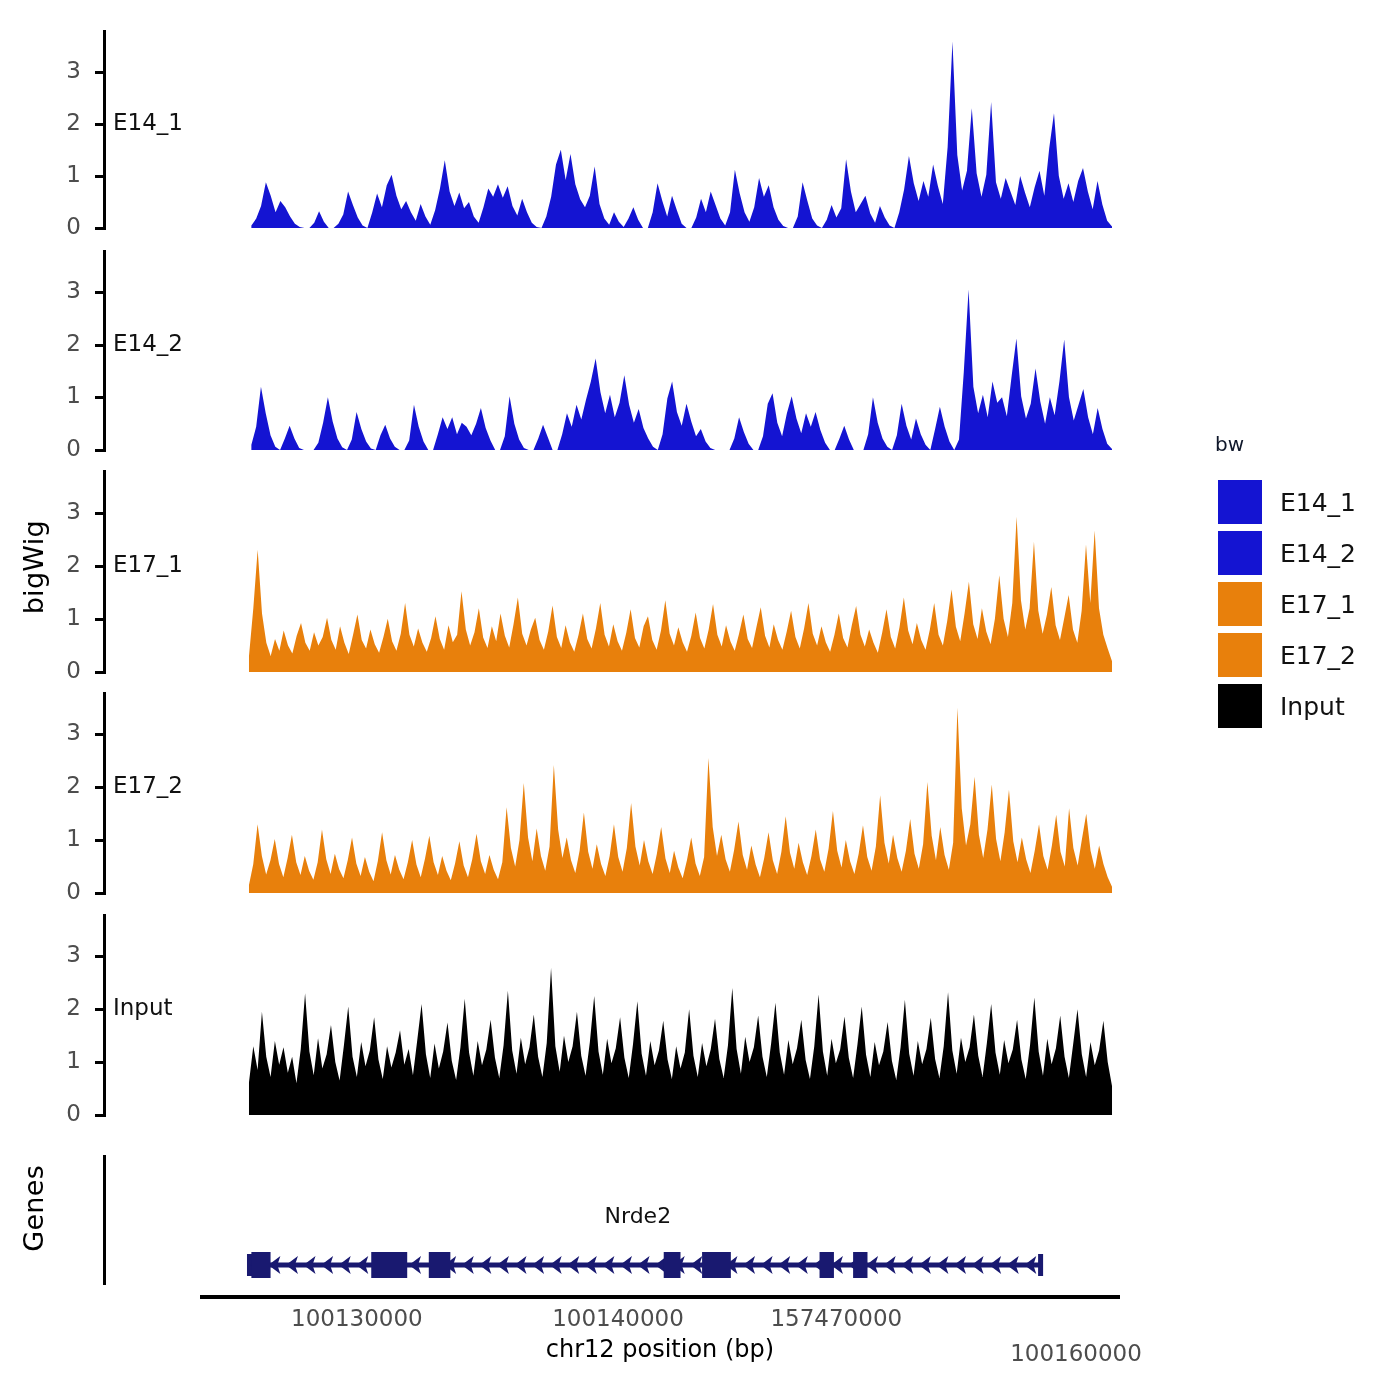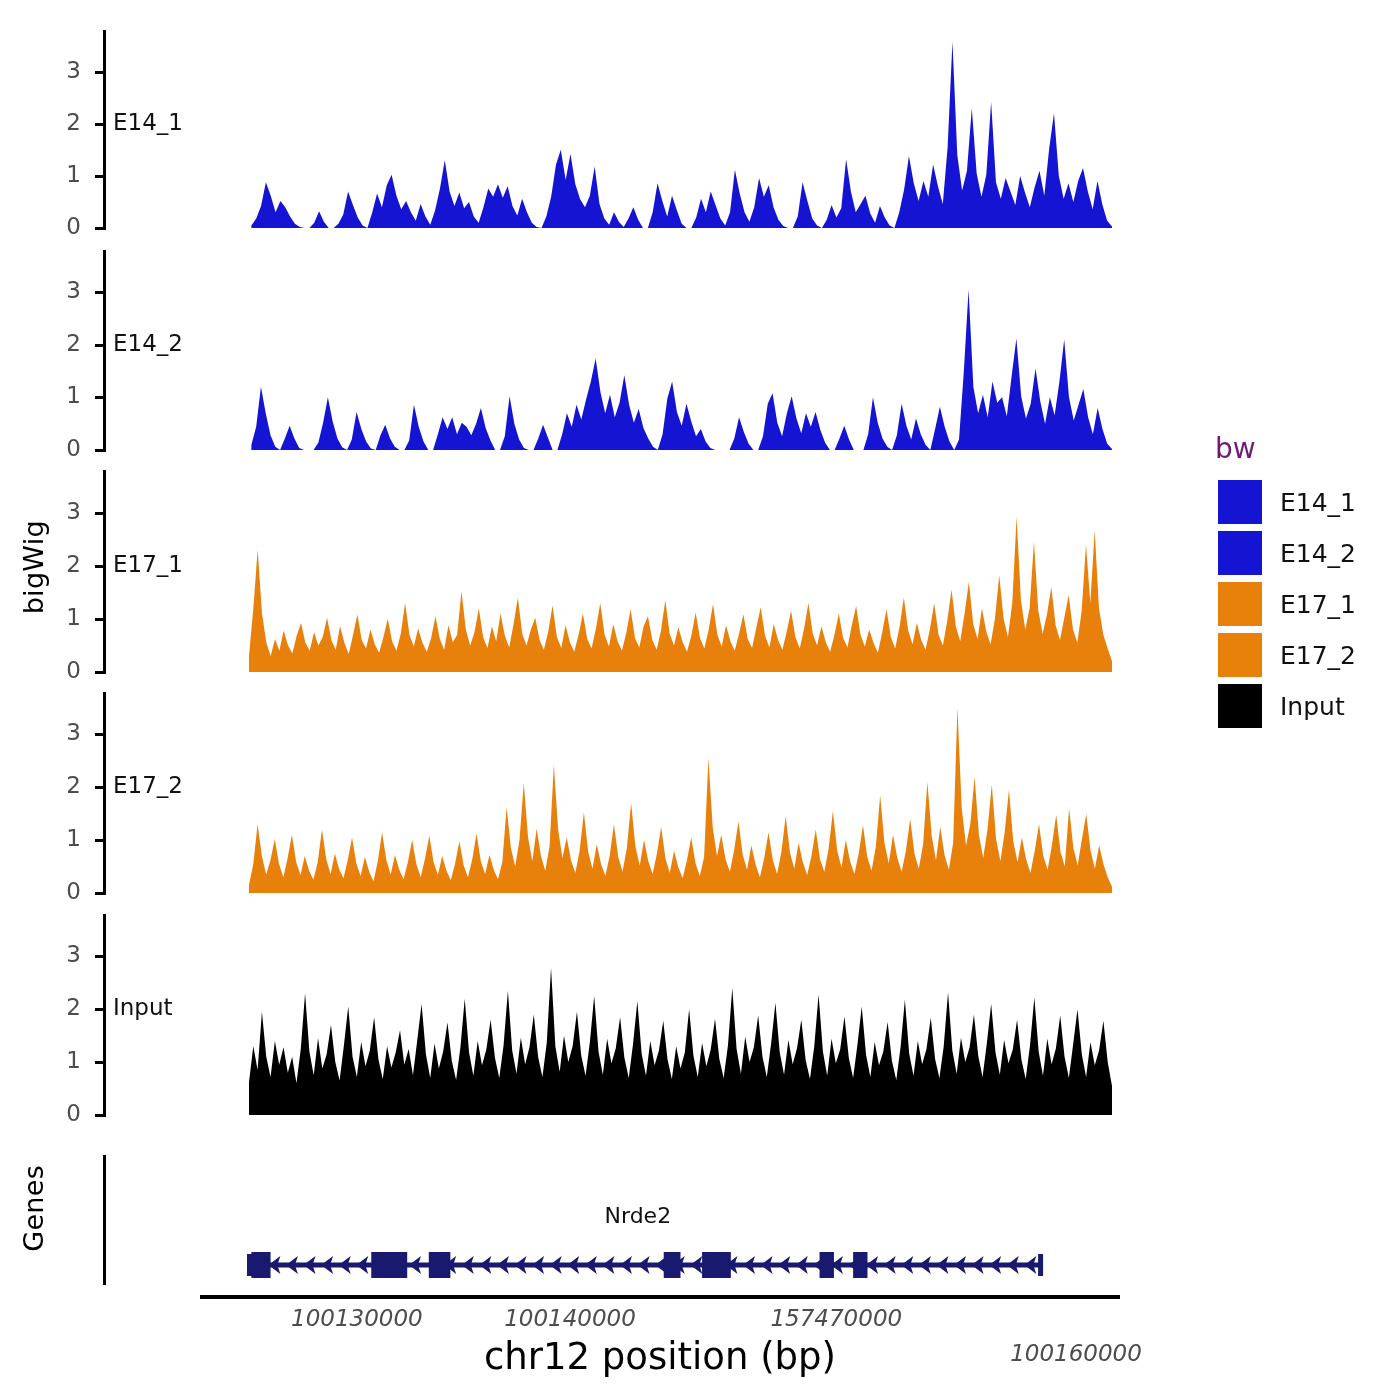--- a/index.html
+++ b/index.html
@@ -8,23 +8,23 @@
   .axis-title{
     position:absolute;font-size:27px;fill:#000;color:#000;
     writing-mode:vertical-rl;transform:rotate(180deg);
     white-space:nowrap;letter-spacing:0.3px;
   }
   .ytick{position:absolute;font-size:23px;color:#4d4d4d;text-align:right;width:30px;}
   .panel-label{position:absolute;font-size:23px;color:#111;white-space:nowrap;}
   .vaxis{position:absolute;width:3px;background:#000;}
   .tickmark{position:absolute;width:8px;height:3px;background:#000;}
   .xaxis-line{position:absolute;height:4px;background:#000;}
-  .xtick-label{position:absolute;font-size:23px;color:#4d4d4d;text-align:center;white-space:nowrap;font-style:italic;}
-  .xaxis-title{position:absolute;font-size:37px;color:#000;text-align:center;white-space:nowrap;}
-  .legend-title{position:absolute;font-size:28px;color:#701a75;}
+  .xtick-label{position:absolute;font-size:23px;color:#4d4d4d;text-align:center;white-space:nowrap;}
+  .xaxis-title{position:absolute;font-size:24px;color:#000;text-align:center;white-space:nowrap;}
+  .legend-title{position:absolute;font-size:20px;color:#0f172a;}
   .legend-key{position:absolute;width:44px;height:44px;}
   .legend-label{position:absolute;font-size:25px;color:#111;white-space:nowrap;}
   .gene-name{position:absolute;font-size:22px;color:#111;white-space:nowrap;}
   .track-svg{position:absolute;display:block;}
   .gene-svg{position:absolute;display:block;}
 </style>
 </head>
 <body>
 
 <div id="root">
@@ -158,21 +158,21 @@
         <rect x="446.7189189189189" y="10" width="16.781081081081084" height="26" fill="#191970"></rect>
         <rect x="485.0756756756757" y="10" width="28.76756756756754" height="26" fill="#191970"></rect>
         <rect x="602.5432432432432" y="10" width="14.383783783783883" height="26" fill="#191970"></rect>
         <rect x="636.1054054054055" y="10" width="14.383783783783656" height="26" fill="#191970"></rect>
       </svg>
     </div>
 
   <div class="xaxis-line" style="left:200px;top:1295px;width:920px;"></div>
   <div id="xticks">
       <div class="xtick-label" style="left: 266.865px; top: 1305px; width: 180px;">100130000</div>
-      <div class="xtick-label" style="left: 480px; top: 1305px; width: 180px;">100140000</div>
+      <div class="xtick-label" style="left: 528px; top: 1305px; width: 180px;">100140000</div>
       <div class="xtick-label" style="left: 746.324px; top: 1305px; width: 180px;">157470000</div>
       <div class="xtick-label" style="left: 986.054px; top: 1340px; width: 180px;">100160000</div>
     </div>
   <div class="xaxis-title" style="left:400px;top:1335px;width:520px;">chr12 position (bp)</div>
 
   <div class="legend-title" style="left:1215px;top:432px;">bw</div>
   <div id="legend-items">
       <div class="legend-key" style="left: 1218px; top: 480px; background: rgb(20, 20, 210);"></div>
       <div class="legend-label" style="left: 1280px; top: 488px;">E14_1</div>
       <div class="legend-key" style="left: 1218px; top: 531px; background: rgb(20, 20, 210);"></div>

